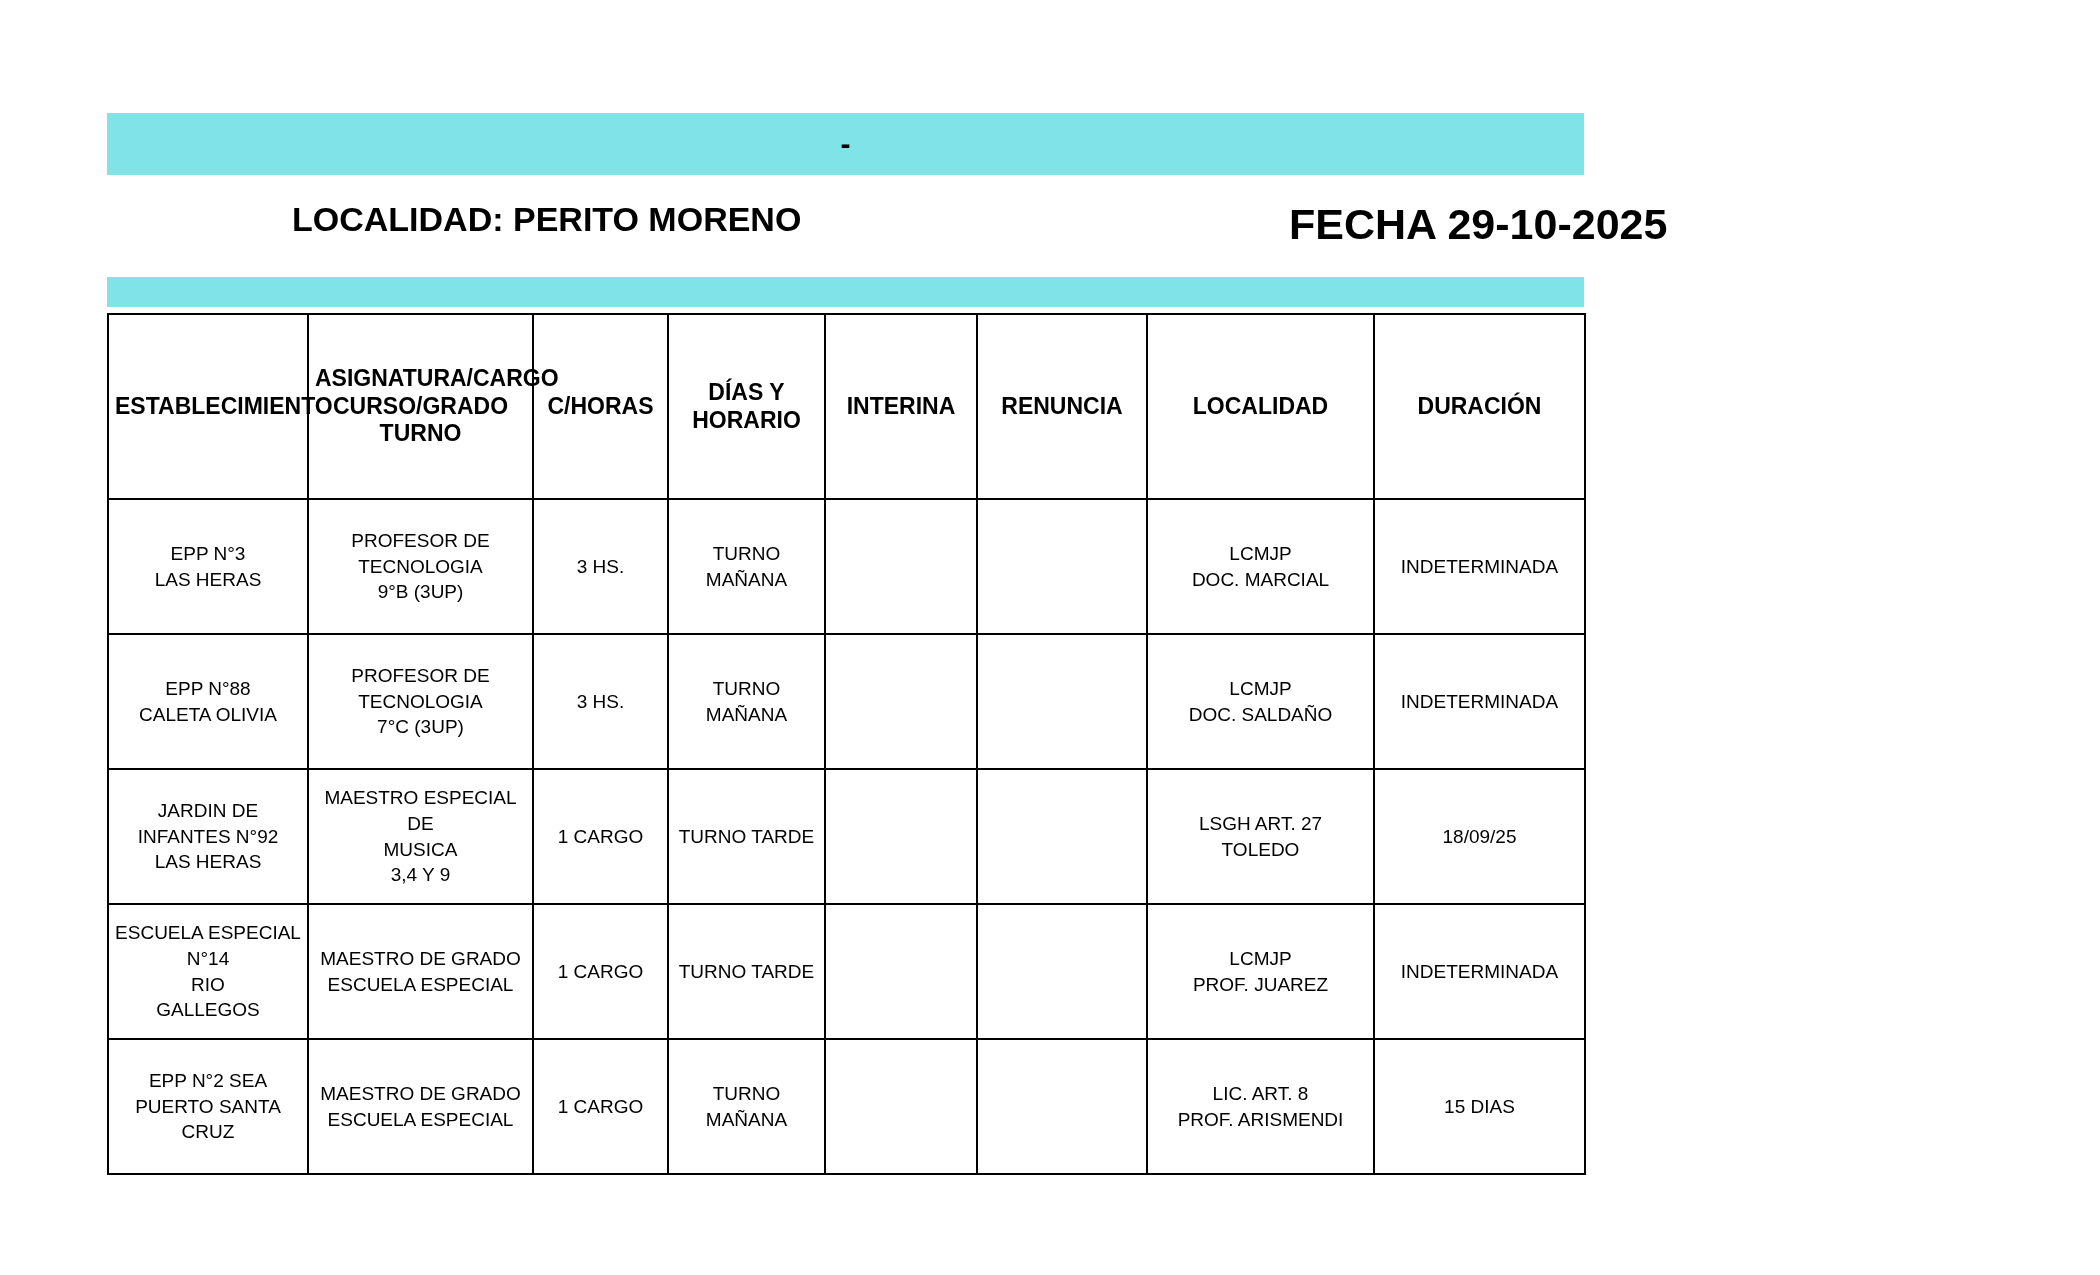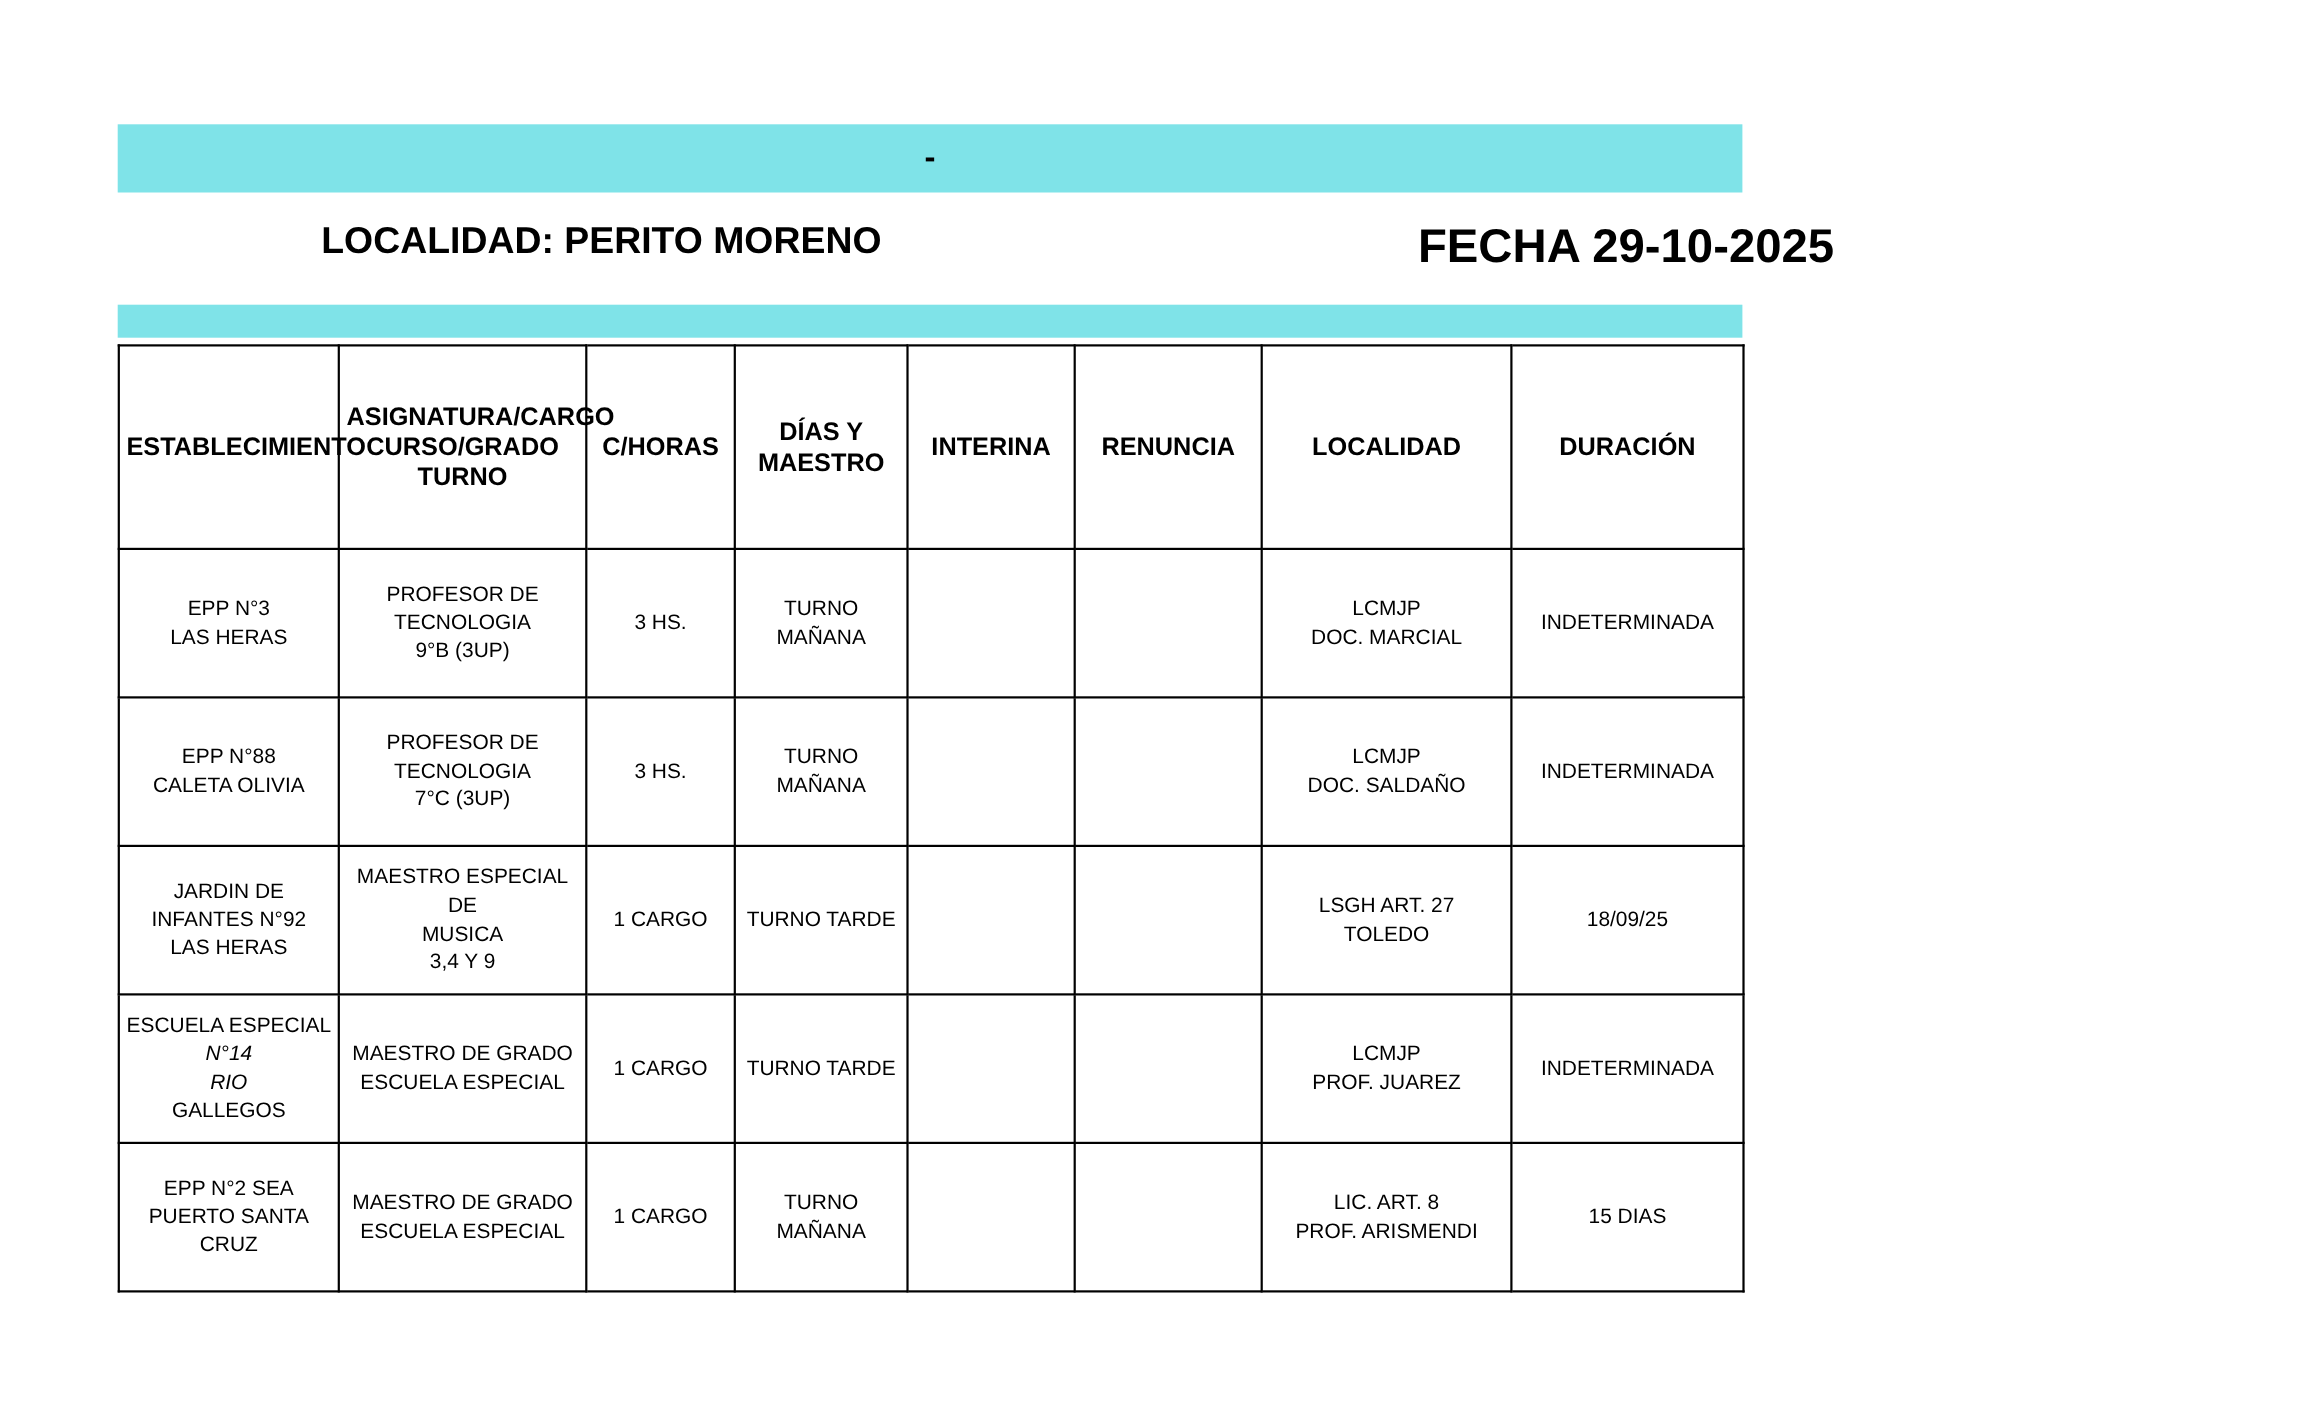--- a/index.html
+++ b/index.html
@@ -102,21 +102,20 @@
   .col-dias   { width: 157px; }
   .col-inter  { width: 152px; }
   .col-renun  { width: 170px; }
   .col-supl   { width: 227px; }
   .col-durac  { width: 211px; }
   .cell-lines span { display: block; }
   .spread {
     display: flex;
     justify-content: space-between;
     padding: 0 4px;
-    font-style: italic;
   }
 </style>
 </head>
 <body>
 
 <div class="page">
 
   <div class="banner-top">
     <span class="dash">-</span>
   </div>
@@ -137,21 +136,21 @@
       <col class="col-inter">
       <col class="col-renun">
       <col class="col-supl">
       <col class="col-durac">
     </colgroup>
     <thead>
       <tr>
         <th>ESTABLECIMIENTO</th>
         <th>ASIGNATURA/CARGO CURSO/GRADO TURNO</th>
         <th>C/HORAS</th>
-        <th>DÍAS Y MAESTRO</th>
+        <th>DÍAS Y HORARIO</th>
         <th>INTERINA</th>
         <th>RENUNCIA</th>
         <th>LOCALIDAD</th>
         <th>DURACIÓN</th>
       </tr>
     </thead>
     <tbody id="table-body">
         <tr>
           <td class="cell-lines">
             <span>EPP N°3</span>

